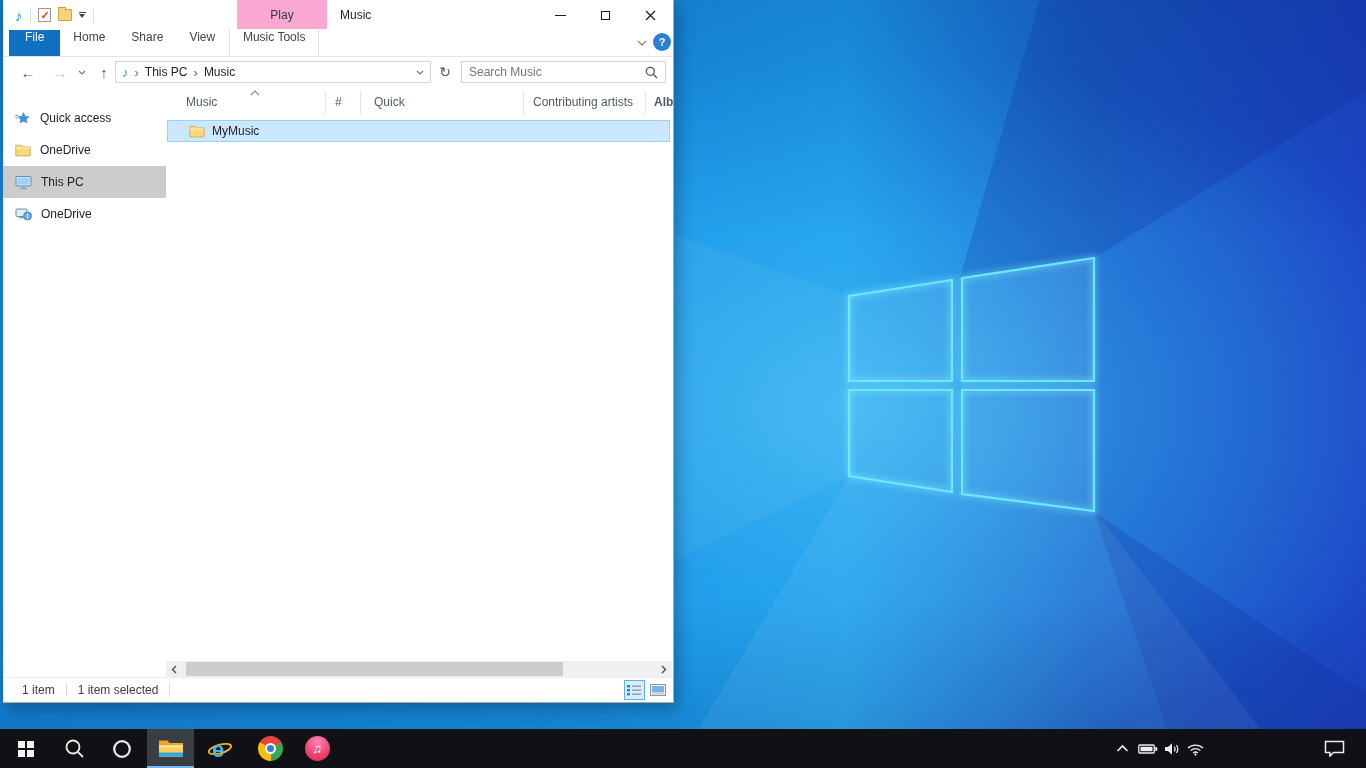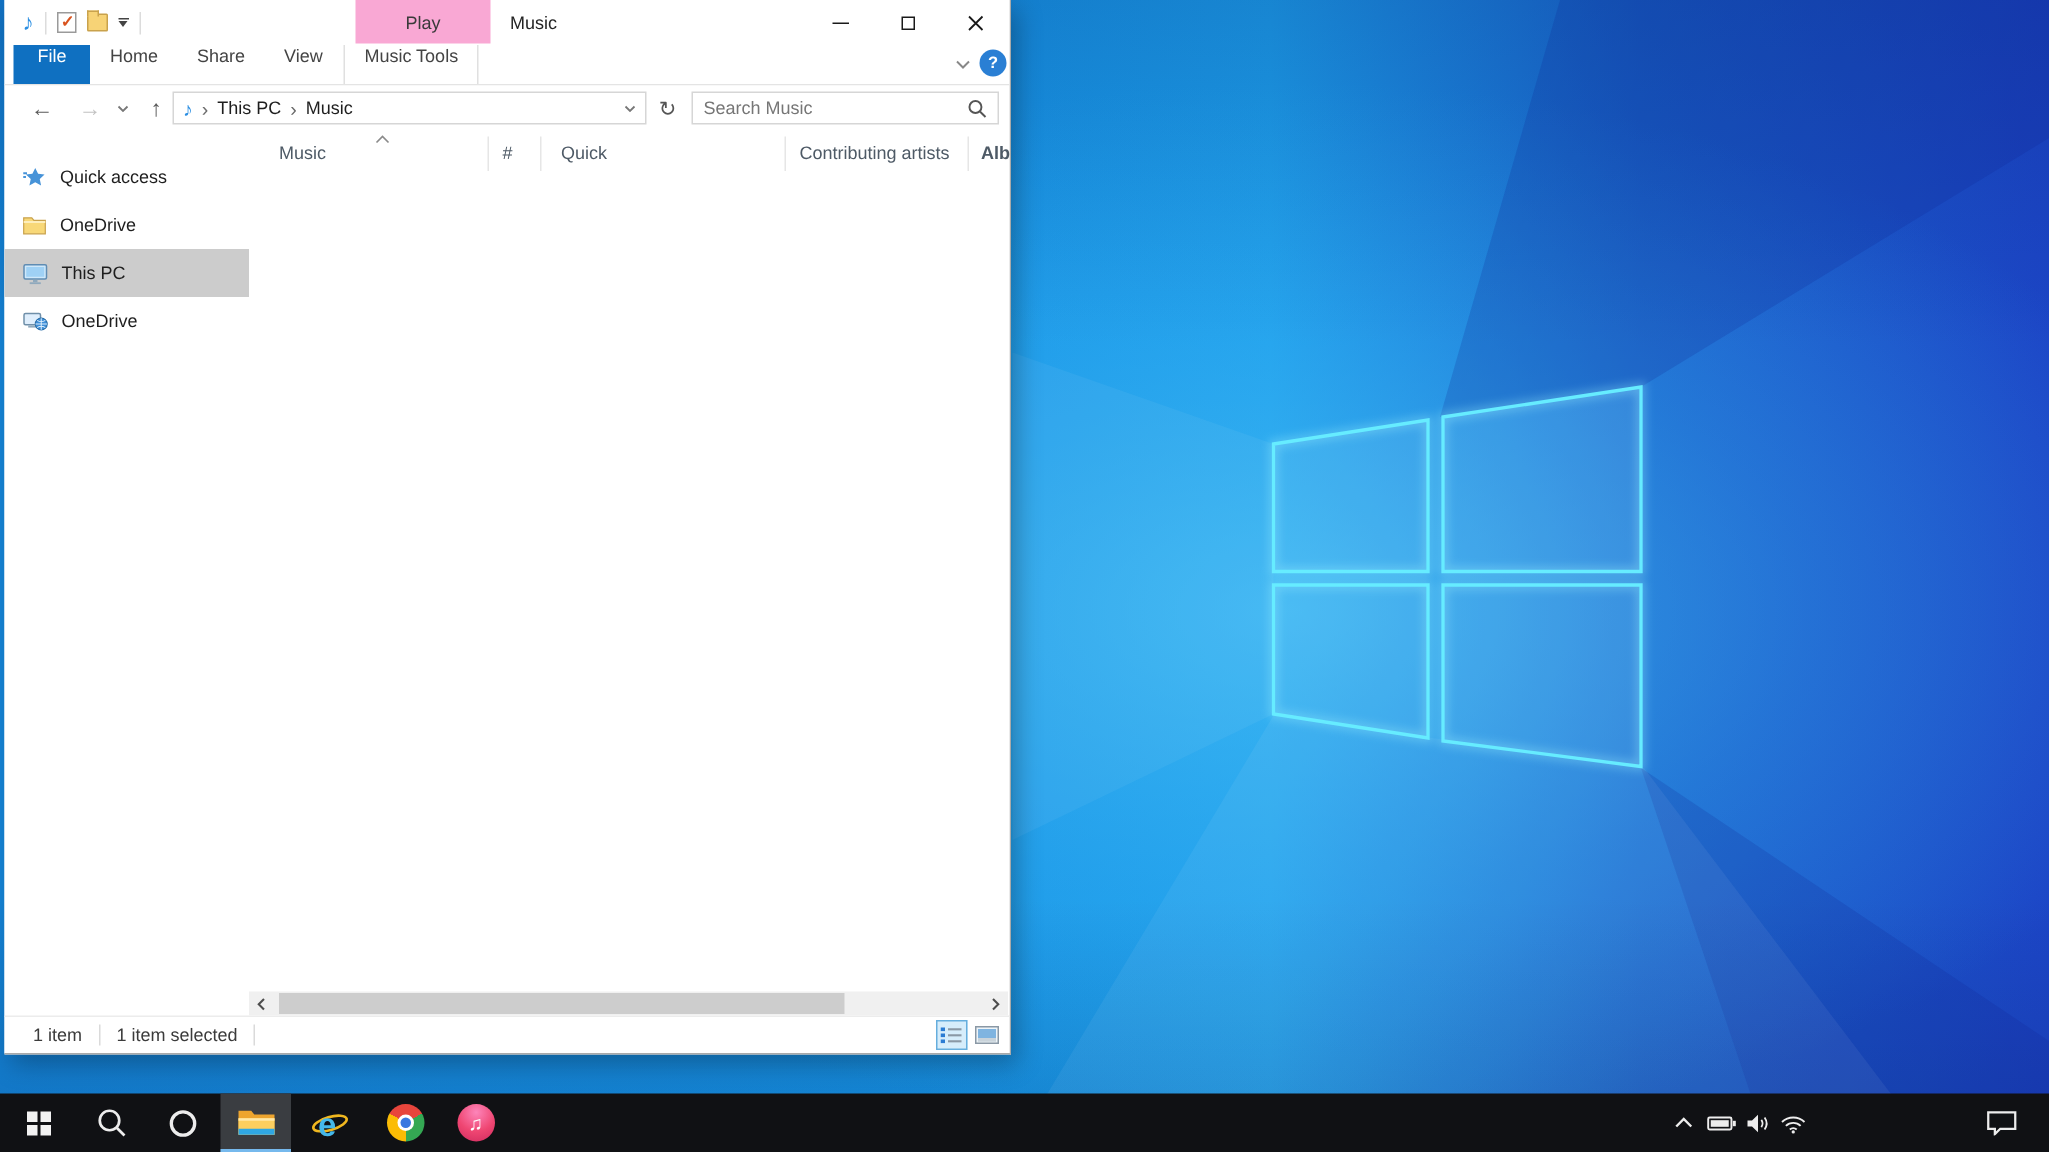--- a/index.html
+++ b/index.html
@@ -293,20 +293,27 @@
         <span class="hdr hdr-name">Music</span>
         <span class="hdr-sep" style="left:159px;"></span>
         <span class="hdr hdr-num">#</span>
         <span class="hdr-sep" style="left:194px;"></span>
         <span class="hdr hdr-title">Quick</span>
         <span class="hdr-sep" style="left:357px;"></span>
         <span class="hdr hdr-artists">Contributing artists</span>
         <span class="hdr-sep" style="left:479px;"></span>
         <span class="hdr hdr-album">Alb</span>
       </div>
+      <div class="file-row">
+        <svg width="16" height="13">
+          <path d="M0.8 1.2 h5.4 l1.4 1.7 h7.6 v9 H0.8 z" fill="#ffd978" stroke="#c9a24c" stroke-width="0.8"></path>
+          <path d="M0.8 4 h14.4" stroke="#fdeebc" stroke-width="1.2"></path>
+        </svg>
+        <span>MyMusic</span>
+      </div>
       <div class="hscroll">
         <span class="hs-arrow hs-left">
           <svg width="6" height="9">
               <path d="M5 1 L1.5 4.5 L5 8" stroke="#4d4d4d" stroke-width="1.4" fill="none"></path>
             </svg>
         </span>
         <span class="hs-thumb"></span>
         <span class="hs-arrow hs-right">
           <svg width="6" height="9">
               <path d="M1 1 L4.5 4.5 L1 8" stroke="#4d4d4d" stroke-width="1.4" fill="none"></path>

